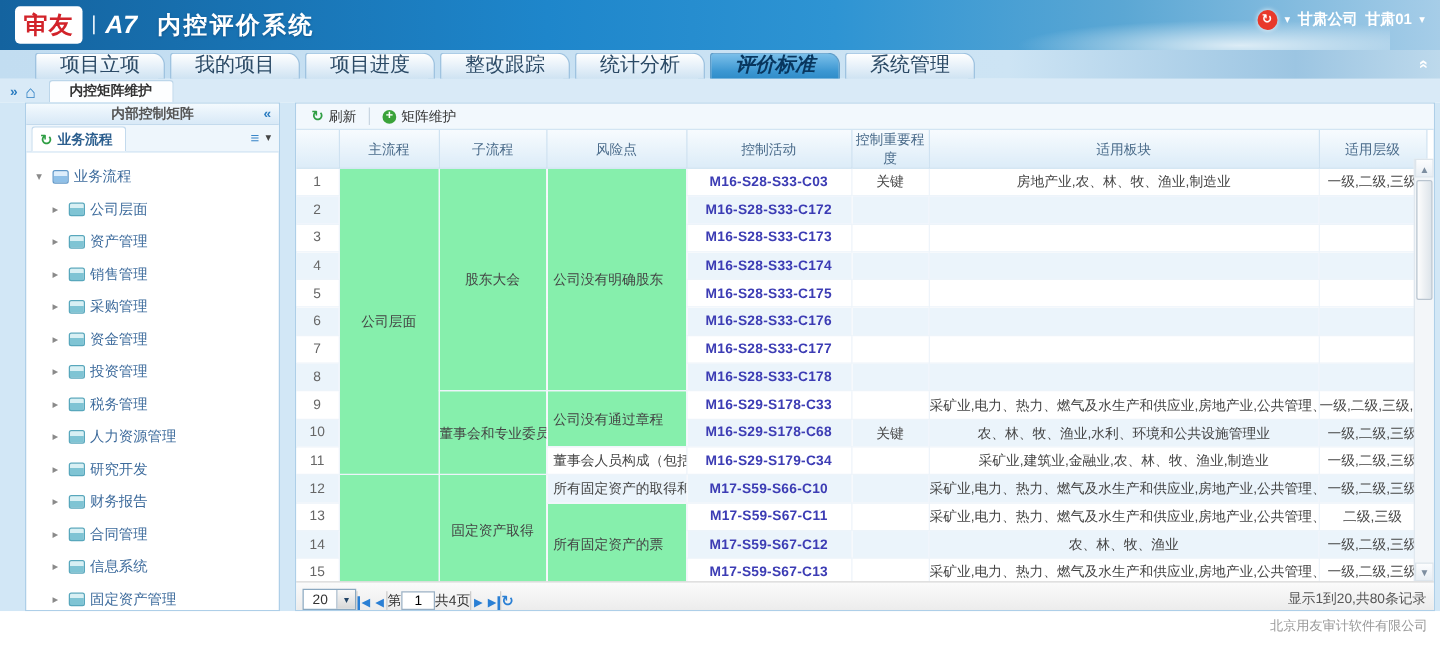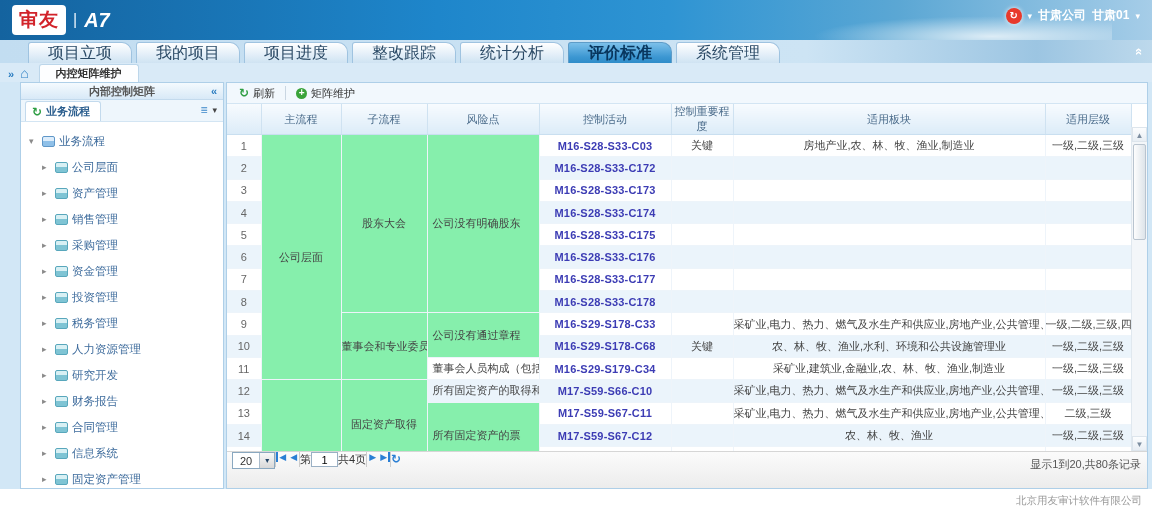--- a/index.html
+++ b/index.html
@@ -32,42 +32,42 @@
     display:flex; align-items:flex-end; padding-left:28px; position:relative;
   }
   .tab {
     height:21px; line-height:20px; padding:0 19px; margin-right:4px;
     background: linear-gradient(#ffffff,#e2eef8 60%,#cfe3f2);
     border:1px solid #9fc3e0; border-bottom:none; border-radius:3px 10px 0 0;
     font-size:16px; color:#2b4a66; cursor:pointer; white-space:nowrap;
   }
   .tab.active {
     background: linear-gradient(#7cc0ea,#3c97d2 70%,#2f8cc9);
-    color:#08365e; font-weight:bold; border-color:#5e9cc8;
+    color:#08365e; font-weight:bold; border-color:#5e9cc8;font-style:italic;
   }
   .nav-collapse { position:absolute; right:9px; top:4px; color:#fff; font-weight:bold; font-size:13px;
     transform:rotate(90deg); cursor:pointer; }
   
   .crumb-row { height:19px; background:#d9eaf7; display:flex; align-items:flex-end; padding-left:8px; }
   .expand-ic { color:#2a7cc0; font-weight:bold; font-size:11px; margin:0 6px 2px 0; cursor:pointer; }
   .home-ic { color:#2f80c4; font-size:14px; margin:0 10px 1px 0; cursor:pointer; }
   .page-tab {
     height:18px; line-height:17px; background:#fdfeff; border:1px solid #bcd6ea; border-bottom:none;
     border-radius:3px 3px 0 0; padding:0 16px; font-size:11px; font-weight:bold; color:#333; cursor:pointer;
   }
   
   .content { display:flex; height:407px; background:#d2e7f6; padding:0 4px 0 20px; }
   .panel-header {
     height:17px; line-height:16px; background:linear-gradient(#f4fafe,#d8e9f7);
     border-bottom:1px solid #c3daed; font-size:11px; font-weight:bold; color:#555;
     text-align:center; position:relative; flex:0 0 auto;
   }
   .collapse-icon { position:absolute; right:6px; top:0; color:#2a7cc0; font-weight:bold; font-size:11px; cursor:pointer; }
   
-  .sidebar { flex:0 0 204px; margin-right:2px; background:#fff; border:1px solid #aecfe8; display:flex; flex-direction:column; }
+  .sidebar { flex:0 0 204px; margin-right:12px; background:#fff; border:1px solid #aecfe8; display:flex; flex-direction:column; }
   .side-tabrow { height:22px; background:#eef6fc; border-bottom:1px solid #d3e5f3; display:flex; align-items:flex-end; padding:0 4px; position:relative; flex:0 0 auto;}
   .side-tab { height:20px; background:#fff; border:1px solid #c3daed; border-bottom:none; border-radius:3px 3px 0 0;
     padding:0 10px 0 6px; font-size:11px; font-weight:bold; color:#2b5e8e; display:flex; align-items:center; gap:4px; cursor:pointer;}
   .side-tab-icons { position:absolute; right:6px; bottom:4px; display:flex; align-items:center; gap:5px; }
   .menu-ic { color:#3a86c8; font-size:12px; font-weight:bold; cursor:pointer; }
   .dd-ic { color:#444; font-size:9px; cursor:pointer; }
   .green-ic { color:#2f9e44; font-size:12px; font-weight:bold; }
   .tree { flex:1; padding:6px 2px 0 8px; font-size:11.5px; color:#3d6b9c; overflow:hidden; }
   .tree-row { height:26px; display:flex; align-items:center; gap:4px; cursor:pointer; }
   .tree-row.child { padding-left:13px; }
@@ -95,22 +95,22 @@
   td.risk-cell { text-align:left; padding-left:5px; }
   td.act { color:#3c3cb4; font-weight:bold; letter-spacing:.2px; cursor:pointer; }
   
   .vscroll { position:absolute; top:23px; right:0; bottom:0; width:16px; background:#f3f6f9; border-left:1px solid #e0e8ef; }
   .sb-btn { position:absolute; left:0; width:15px; height:15px; text-align:center; font-size:8px; color:#7d8ea0;
     line-height:15px; background:linear-gradient(#fcfdfe,#e8eef4); border:1px solid #dde5ec; cursor:pointer; }
   .sb-btn.up { top:0; } .sb-btn.down { bottom:0; }
   .sb-thumb { position:absolute; top:17px; left:1px; width:13px; height:96px; border:1px solid #b9c4cf;
     border-radius:2px; background:linear-gradient(90deg,#fdfdfd,#dde4ea); cursor:grab; }
   
-  .pager { height:37px; background:linear-gradient(#fbfbfb,#ececec); border-top:1px solid #d6d6d6;
-    display:flex; align-items:flex-start; padding-left:5px; gap:0; font-size:11px; color:#333; position:relative; flex:0 0 auto;}
+  .pager { height:23px; background:linear-gradient(#fbfbfb,#ececec); border-top:1px solid #d6d6d6;
+    display:flex; align-items:flex-end; padding-left:5px; gap:0; font-size:11px; color:#333; position:relative; flex:0 0 auto;}
   .psize { display:inline-flex; align-items:center; border:1px solid #8aa8c0; background:#fff; height:17px; cursor:pointer; }
   .psize .val { padding:0 7px; }
   .psize .dd { width:15px; height:15px; background:linear-gradient(#f8f8f8,#d8d8d8); border-left:1px solid #aabccc;
     text-align:center; font-size:8px; line-height:15px; color:#246; }
   .pg-sep { width:1px; height:15px; background:#ccc; }
   .pg-ic { color:#2a7fd4; font-size:9px; cursor:pointer; padding:0 2px; }
   .pg-ic.bar-l { border-left:2px solid #2a7fd4; padding-left:1px; }
   .pg-ic.bar-r { border-right:2px solid #2a7fd4; padding-right:1px; }
   .pg-reload { color:#2a7fd4; font-size:12px; font-weight:bold; cursor:pointer; }
   .page-input { width:27px; height:15px; border:1px solid #9ab0c4; text-align:center; font-size:11px; font-family:inherit; }
@@ -121,20 +121,21 @@
 </style>
 </head>
 <body>
 
 <div class="header">
   <span class="logo-box">
     <span class="logo-text">审友</span>
   </span>
   <span class="logo-divider">|</span>
   <span class="logo-product">A7</span>
+  <span class="app-title">内控评价系统</span>
   <div class="user-area">
     <span class="red-icon">↻</span>
     <span class="caret">▾</span>
     <span>甘肃公司</span>
     <span>甘肃01</span>
     <span class="caret">▾</span>
   </div>
 </div>
 
 <div class="nav-row">

